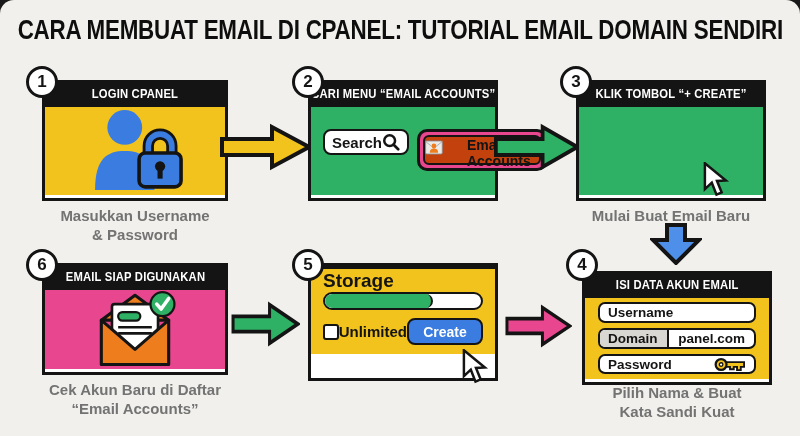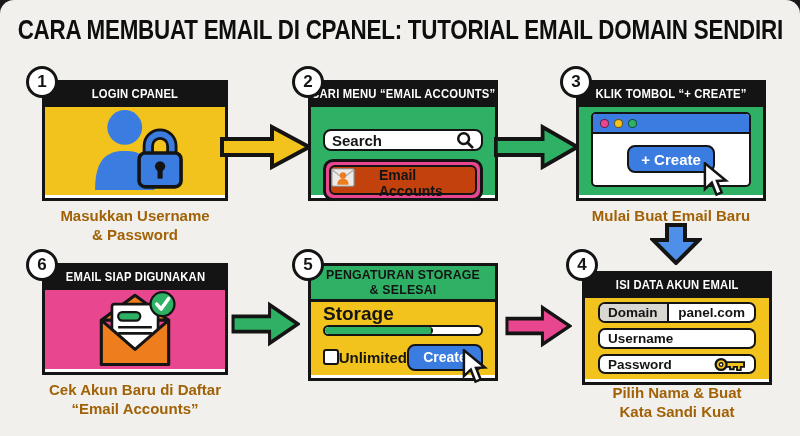--- a/index.html
+++ b/index.html
@@ -21,25 +21,25 @@
   .hdr.green{background:var(--green);color:var(--ink);height:33px}
   .hdr.green span{white-space:pre-line;text-align:center;font-size:13px;line-height:14.5px;transform:scaleX(.95)}
   .bdy{position:relative;box-sizing:border-box;border-top:3.5px solid var(--ink);width:100%;
     height:calc(100% - 24.5px);display:flex;align-items:center;justify-content:center}
   .hdr.green + .bdy{height:calc(100% - 36.5px)}
   .bdy.yellow{background:var(--yellow)} .bdy.greenbg{background:var(--green)} .bdy.pinkbg{background:var(--pink)}
   .num{position:absolute;z-index:5;width:32px;height:32px;border-radius:50%;background:#fff;
     border:3px solid var(--ink);box-sizing:border-box;display:flex;align-items:center;
     justify-content:center;font-weight:bold;font-size:17px}
   .cap{position:absolute;text-align:center;font-weight:bold;font-size:15px;line-height:19px;
-    white-space:pre-line;color:#a16207}
+    white-space:pre-line;color:#737373}
   .arrow{position:absolute}
   .cursor{position:absolute;z-index:6}
   
-  .s2-inner{position:absolute;inset:0;padding:22px 12px;display:flex;flex-direction:column;gap:8px}
+  .s2-inner{position:absolute;inset:0;padding:22px 12px;display:flex;flex-direction:row;gap:8px}
   .searchbar{box-sizing:border-box;height:26px;background:#fff;border:2.5px solid var(--ink);
     border-radius:8px;display:flex;align-items:center;padding:0 7px;font-size:15px;font-weight:bold}
   .searchbar .grow{flex:1}
   .ea-outer{box-sizing:border-box;height:42px;background:var(--pink);border:3px solid var(--ink);
     border-radius:10px;padding:3px}
   .ea-inner{box-sizing:border-box;height:100%;background:#c2410c;border:2px solid var(--ink);
     border-radius:6px;display:flex;align-items:flex-start;justify-content:center;gap:24px;
     font-size:14px;font-weight:bold}
   
   .win{position:absolute;left:12px;right:12px;top:5px;bottom:8px;background:#fff;
@@ -143,32 +143,20 @@
   </svg>
 
   <div class="num" style="left:560px;top:66px">
       <span>3</span>
     </div>
   <div class="box" style="left:576px;top:80px;width:190px;height:121px">
     <div class="hdr">
         <span>KLIK TOMBOL “+ CREATE”</span>
       </div>
     <div class="bdy greenbg">
-      <div class="win">
-        <div class="winbar">
-          <span class="dot" style="background:var(--pink)"></span>
-          <span class="dot" style="background:var(--yellow)"></span>
-          <span class="dot" style="background:var(--green)"></span>
-        </div>
-        <div class="wincontent">
-          <div class="btn-blue" style="position:absolute;left:50%;transform:translateX(-50%);top:11px;width:88px;height:28px;font-size:15px">
-            <span>+ Create</span>
-          </div>
-        </div>
-      </div>
       <svg class="cursor" style="left:122px;top:55px" width="30" height="37" viewBox="0 0 24 30">
         <path d="M3,1 L3,22 L8.6,16.8 L12.4,26.5 L16.6,24.7 L12.8,15.4 L20,15 Z" style="fill:#fff;stroke:var(--ink);stroke-width:2"></path>
       </svg>
     </div>
   </div>
   <div class="cap" style="left:566px;top:206px;width:210px">Mulai Buat Email Baru</div>
 
   <svg class="arrow" style="left:650px;top:223px" width="52" height="42" viewBox="0 0 52 42">
     <path d="M17,2 H35 V17 H49 L26,40 L3,17 H17 Z" style="fill:var(--blue-arrow);stroke:var(--ink);stroke-width:4"></path>
   </svg>
@@ -197,24 +185,20 @@
 “Email Accounts”</div>
 
   <svg class="arrow" style="left:230px;top:300px" width="70" height="48" viewBox="0 0 92 50" preserveAspectRatio="none">
     <path d="M4,17 H52 V5 L89,25 L52,45 V33 H4 Z" style="fill:var(--green);stroke:var(--ink);stroke-width:4"></path>
   </svg>
 
   <div class="num" style="left:292px;top:249px">
       <span>5</span>
     </div>
   <div class="box" style="left:308px;top:263px;width:190px;height:118px">
-    <div class="hdr green">
-        <span>PENGATURAN STORAGE
-&amp; SELESAI</span>
-      </div>
     <div class="bdy yellow">
       <div class="s5-inner">
         <div class="storage-label">Storage</div>
         <div class="track">
           <div class="fill" style="width: 68%;"></div>
         </div>
         <div class="s5-row">
           <span class="chk"></span>
           <span class="chk-label">Unlimited</span>
           <div class="btn-blue" style="margin-left:auto;width:78px;height:27px;font-size:14px">
@@ -234,26 +218,26 @@
 
   <div class="num" style="left:566px;top:249px">
       <span>4</span>
     </div>
   <div class="box" style="left:582px;top:271px;width:190px;height:114px">
     <div class="hdr">
         <span>ISI DATA AKUN EMAIL</span>
       </div>
     <div class="bdy yellow">
       <div class="s4-inner">
+        <div class="field">
+          <span>Username</span>
+        </div>
         <div class="field split">
           <span class="seg-l">Domain</span>
           <span class="seg-r">panel.com</span>
-        </div>
-        <div class="field">
-          <span>Username</span>
         </div>
         <div class="field pw">
           <span>Password</span>
           <svg width="32" height="15" viewBox="0 0 34 16">
             <path d="M12,5.5 H32 V10.5 H28.5 V14 H24.5 V10.5 H21 V13 H17 V10.5 H12 Z" style="fill:var(--yellow);stroke:var(--ink);stroke-width:2"></path>
             <circle cx="7.5" cy="8" r="5.8" style="fill:var(--yellow);stroke:var(--ink);stroke-width:2.4"></circle>
             <circle cx="7.5" cy="8" r="1.9" style="fill:#fff;stroke:var(--ink);stroke-width:1.4"></circle>
           </svg>
         </div>
       </div>

